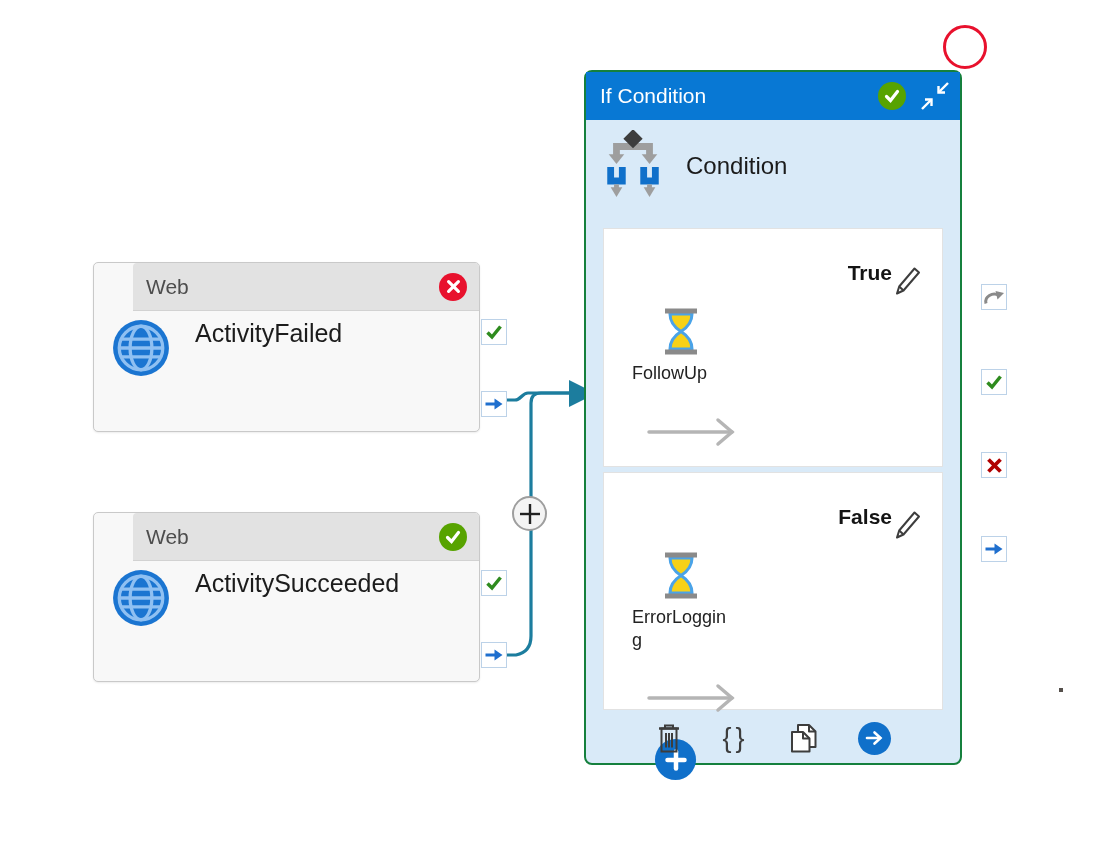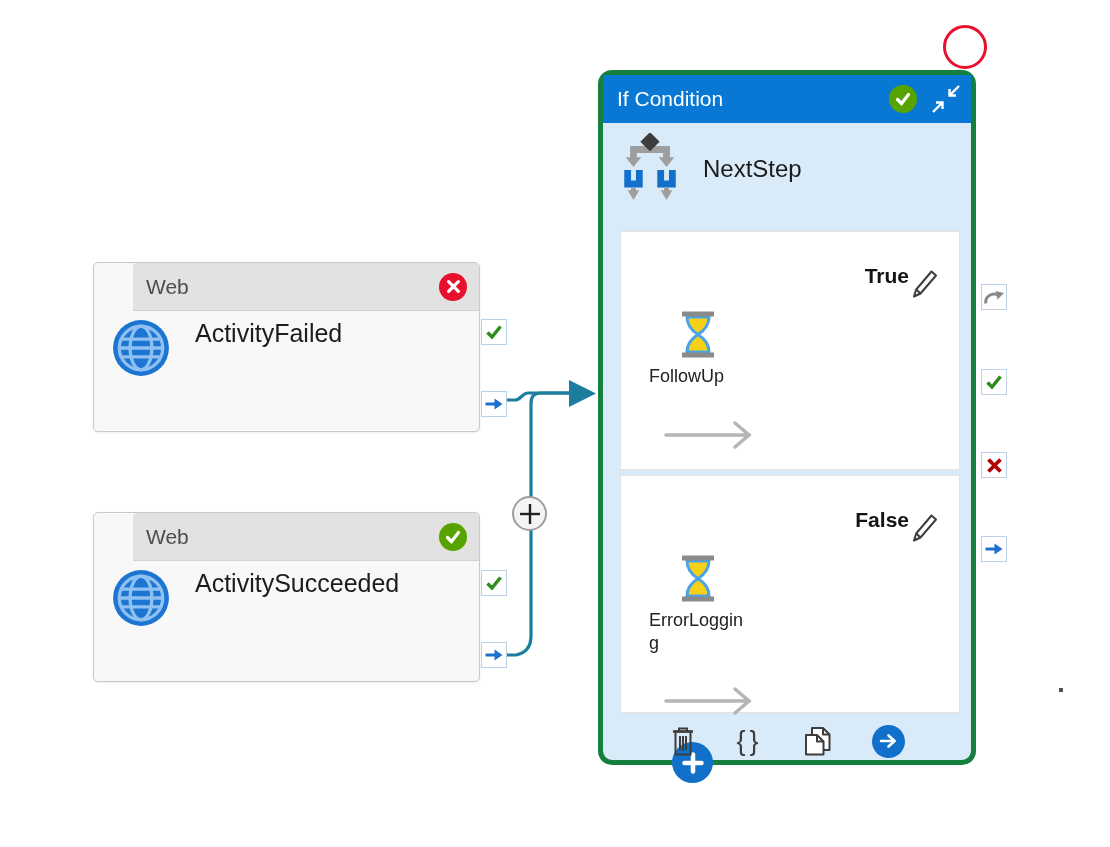--- a/index.html
+++ b/index.html
@@ -36,22 +36,22 @@
   }
   
   .connectors{position:absolute;left:0;top:0;width:1110px;height:847px;pointer-events:none;}
   .plus-connector{
     position:absolute;left:512px;top:496px;width:35px;height:35px;border-radius:50%;
     background:#f4f4f4;border:2px solid #9e9e9e;box-sizing:border-box;
     display:flex;align-items:center;justify-content:center;
   }
   
   .if-panel{
-    position:absolute;left:598px;top:70px;width:378px;height:695px;
-    background:#d9eaf8;border:5px solid #15803d;border-radius:14px;box-sizing:border-box;
+    position:absolute;left:584px;top:70px;width:378px;height:695px;
+    background:#d9eaf8;border:2px solid #15803d;border-radius:8px;box-sizing:border-box;
   }
   .if-header{
     height:48px;background:#0878d4;display:flex;align-items:center;
     padding:0 10px 0 14px;box-sizing:border-box;
   }
   .if-title{flex:1;font-size:21px;color:#ffffff;}
   .collapse-btn{margin-left:14px;display:flex;cursor:pointer;}
   .nextstep-row{position:absolute;left:17px;top:58px;display:flex;align-items:center;gap:23px;}
   .nextstep-name{font-size:24px;color:#1b1b1b;}
   .branch-card{
@@ -218,21 +218,21 @@
             <path d="M41 38 V52.5 H53 V38"></path>
           </g>
           <g stroke="#9e9e9e" stroke-width="5" fill="none">
             <line x1="13" y1="56" x2="13" y2="60"></line>
               <line x1="47" y1="56" x2="47" y2="60"></line>
           </g>
           <polygon points="7,59 19,59 13,69" fill="#9e9e9e"></polygon>
           <polygon points="41,59 53,59 47,69" fill="#9e9e9e"></polygon>
         </svg>
       </span>
-      <span class="nextstep-name">NextStep</span>
+      <span class="nextstep-name">Condition</span>
     </div>
 
     <div class="branch-card branch-true">
       <div class="branch-head">
         <span class="branch-label">True</span>
         <span class="pencil-btn">
           <svg width="30" height="33" viewBox="0 0 30 33">
             <g fill="none" stroke="#3d3d3d" stroke-width="2" stroke-linejoin="round">
               <path d="M5 28.5 L7.2 21.5 L22.5 3.5 L27 7.5 L11.5 25.5 Z"></path>
               <path d="M7.2 21.5 L11.5 25.5"></path>

